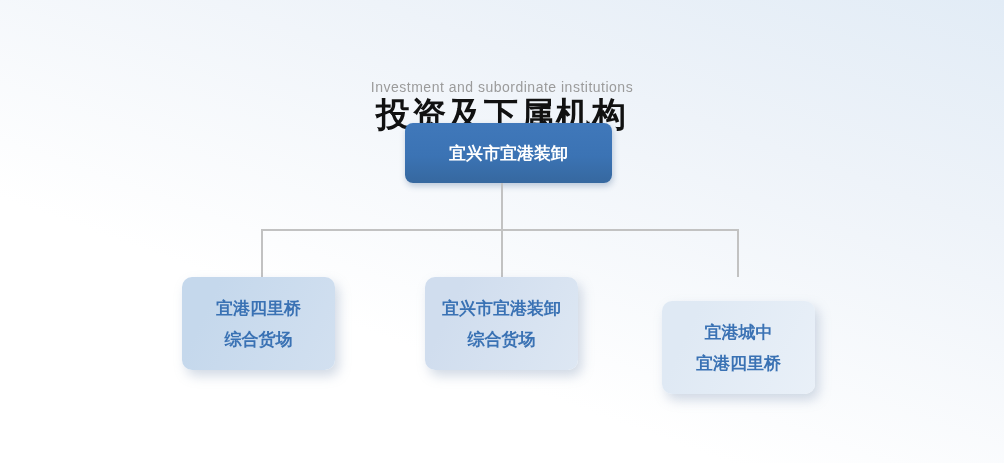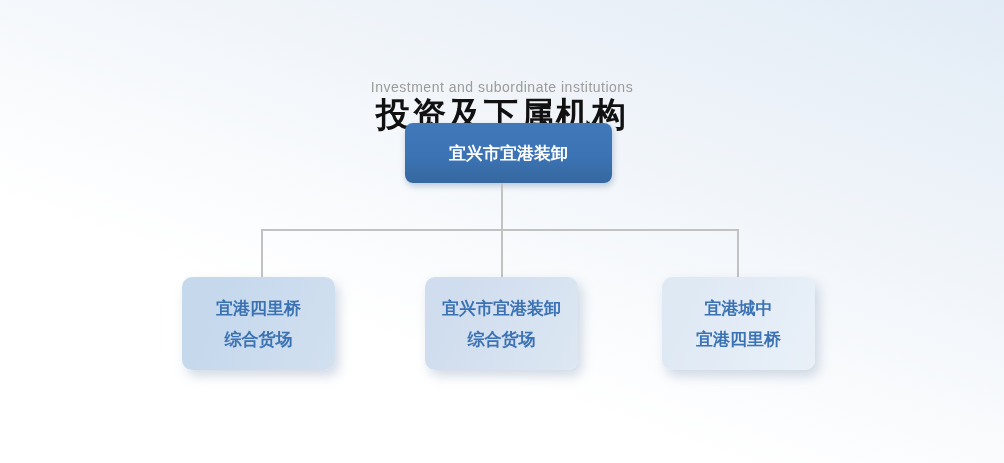--- a/index.html
+++ b/index.html
@@ -78,20 +78,21 @@
     left: 182px;
     background: linear-gradient(115deg, var(--child-box-left, #c5d8ec) 20%, #d2e0f0 100%);
   }
   .child-middle {
     left: 425px;
     background: linear-gradient(115deg, var(--child-box-middle, #d0ddee) 20%, #dde7f3 100%);
   }
   .child-right {
     left: 662px;
     background: linear-gradient(115deg, var(--child-box-right, #dfe9f4) 20%, #e9f0f8 100%);
+    margin-top: 24px;
   }
 
   .connector {
     position: absolute;
     background: var(--connector, #c2c2c2);
   }
   .stem        { left: 501px; top: 183px; width: 2px;  height: 48px; }
   .h-rail      { left: 261px; top: 229px; width: 478px; height: 2px; }
   .drop-left   { left: 261px; top: 229px; width: 2px;  height: 48px; }
   .drop-middle { left: 501px; top: 229px; width: 2px;  height: 48px; }

